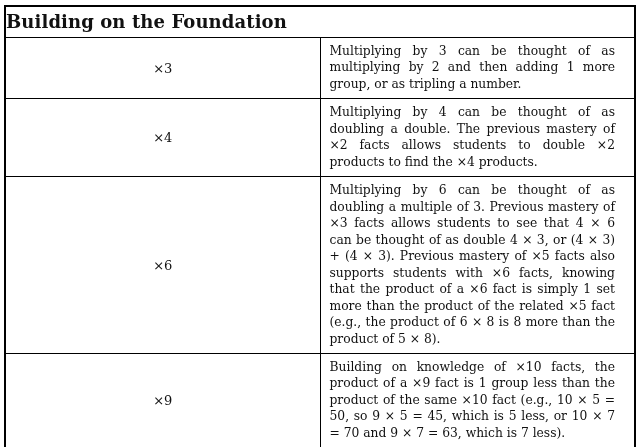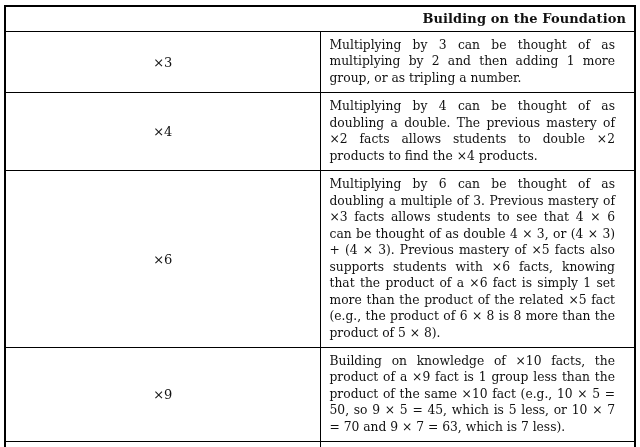--- a/index.html
+++ b/index.html
@@ -24,22 +24,22 @@
     border: 2px solid #000000;
     background: #ffffff;
     table-layout: fixed;
   }
   table.foundation-table th,
   table.foundation-table td {
     border: 1px solid #000000;
     vertical-align: middle;
   }
   th.table-header {
-    text-align: right;
-    font-size: 13px;
+    text-align: left;
+    font-size: 18px;
     font-weight: bold;
     padding: 4px 8px 5px 0;
     letter-spacing: 0.1px;
   }
   td.label-cell {
     width: 46px;
     text-align: center;
     font-size: 13px;
     padding: 2px;
   }

